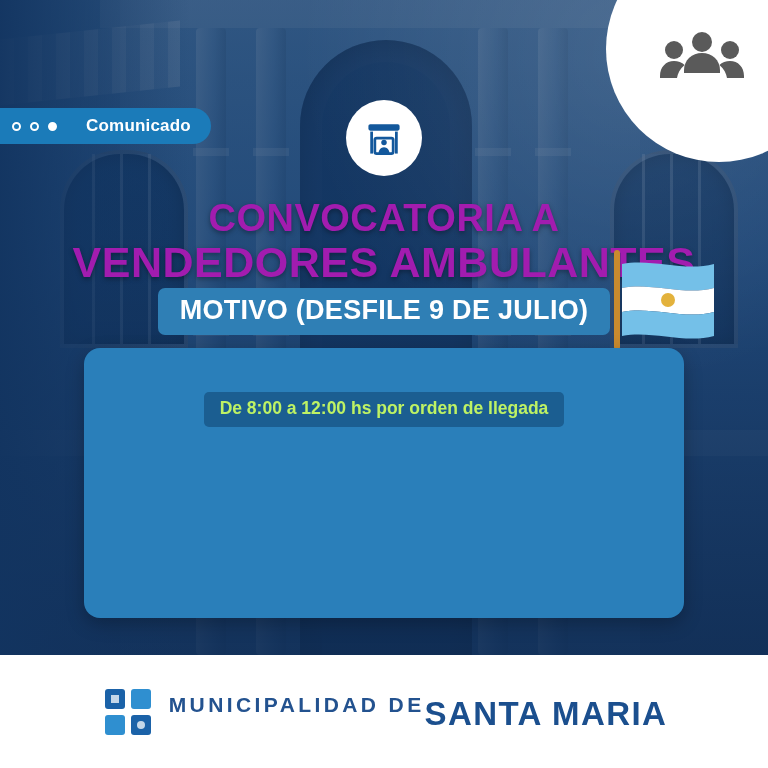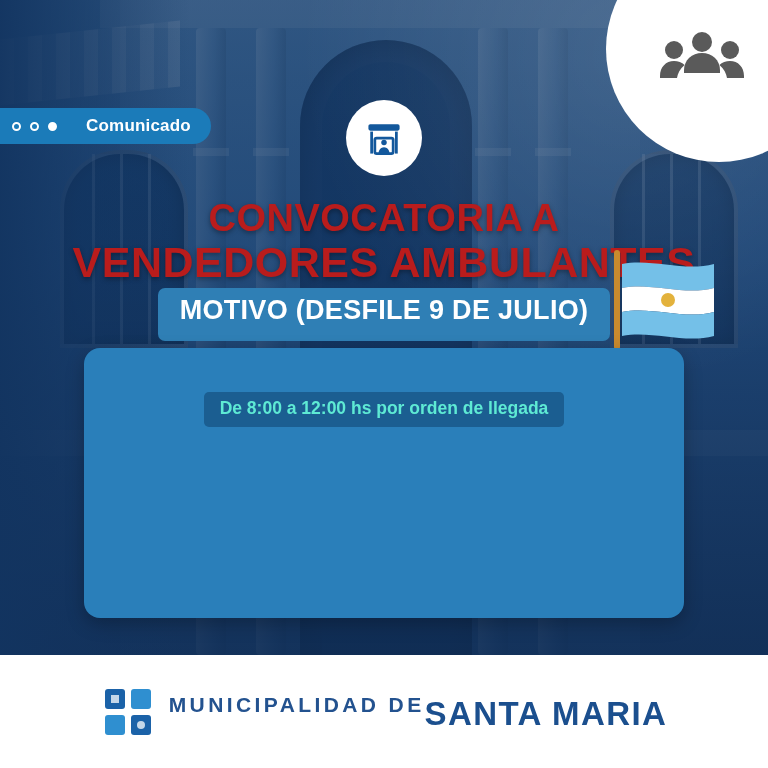--- a/index.html
+++ b/index.html
@@ -201,21 +201,21 @@
   }
   .emblem svg { color: #13589c; }
 
   
   .headline {
     position: absolute;
     left: 0;
     top: 196px;
     width: 768px;
     text-align: center;
-    color: #b91c1c;
+    color: #a21caf;
     font-size: 38px;
     line-height: 44px;
     font-weight: 700;
     letter-spacing: 0.5px;
     text-shadow: 0 2px 5px rgba(0,0,0,0.35);
   }
   .headline .l2 { font-size: 43px; }
 
   .subhead-wrap {
     position: absolute;
@@ -223,21 +223,21 @@
     top: 288px;
     width: 768px;
     display: flex;
     justify-content: center;
   }
   .subhead {
     background: #2f7fb5;
     color: #ffffff;
     font-size: 27px;
     font-weight: 700;
-    padding: 7px 22px 15px;
+    padding: 7px 22px 9px;
     border-radius: 7px;
     letter-spacing: 0.3px;
   }
 
   
   .flag {
     position: absolute;
     right: 48px;
     top: 258px;
     width: 106px;
@@ -281,21 +281,21 @@
     line-height: 27px;
     font-weight: 700;
   }
   .hours-wrap {
     margin-top: 18px;
     display: flex;
     justify-content: center;
   }
   .hours {
     background: #1b5e91;
-    color: #5eead4;
+    color: #bef264;
     font-size: 17.5px;
     font-weight: 700;
     padding: 6px 16px 8px;
     border-radius: 5px;
   }
 
   
   .footer {
     position: absolute;
     left: 0;

